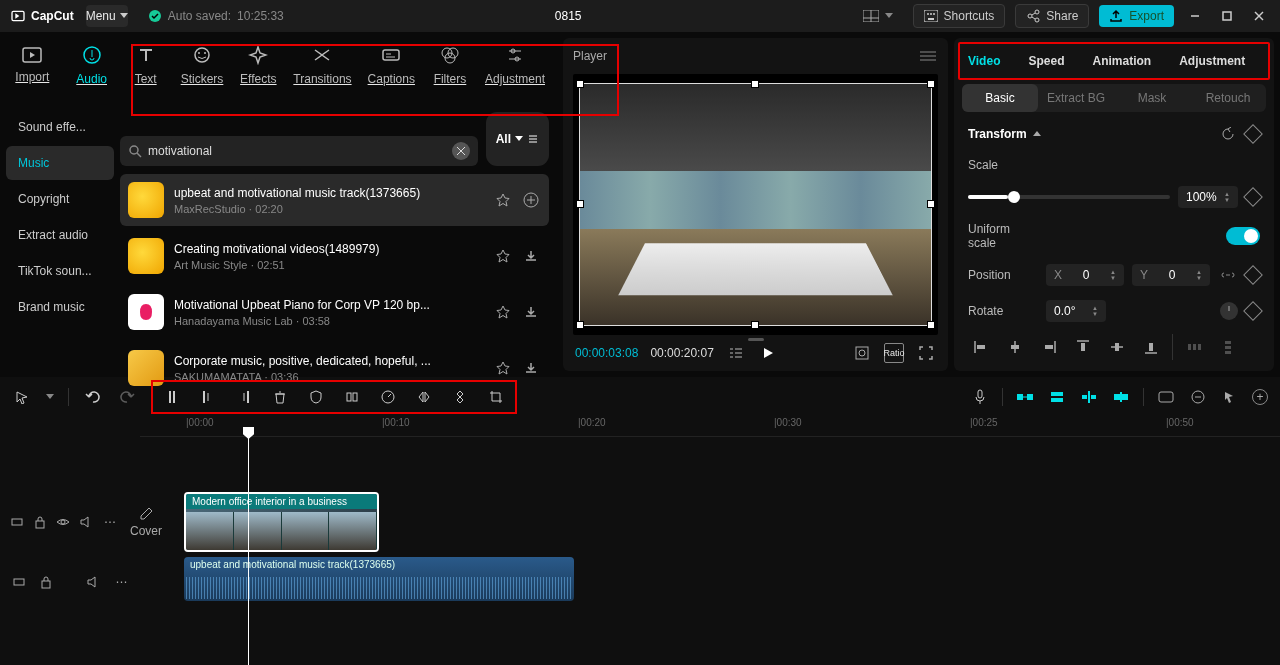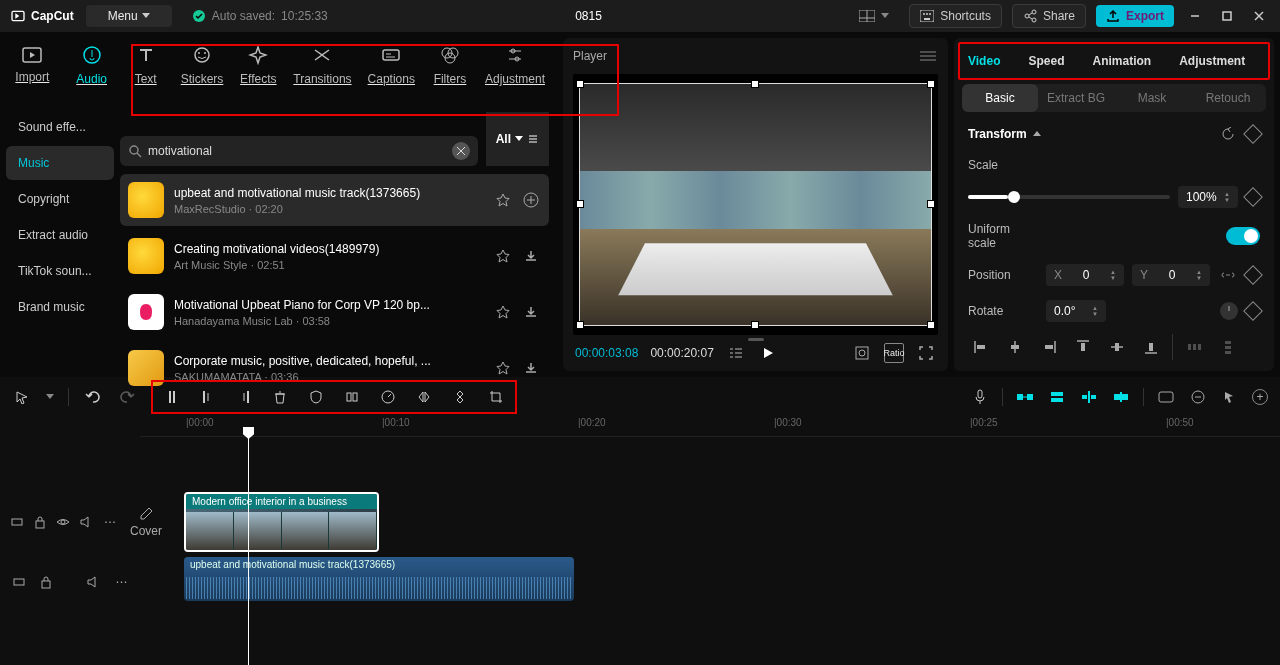--- a/index.html
+++ b/index.html
@@ -1,48 +1,48 @@
 <!DOCTYPE html>
 <html><head>
 <meta charset="utf-8">
 <style>
 * { margin: 0; padding: 0; box-sizing: border-box; }
 body { font-family: -apple-system, BlinkMacSystemFont, "Segoe UI", Arial, sans-serif; background: #0a0a0a; color: #e8e8e8; font-size: 12px; width: 1280px; height: 665px; overflow: hidden; user-select: none; }
 .titlebar { height: 32px; background: #1c1c1c; display: flex; align-items: center; padding: 0 10px; gap: 12px; }
 .logo { display: flex; align-items: center; gap: 5px; font-weight: 600; color: #fff; }
 .logo svg { width: 16px; height: 16px; }
-.menu-btn { background: #2a2a2a; border-radius: 4px; padding: 4px 22px; display: flex; align-items: center; gap: 4px; cursor: pointer; }
+.menu-btn { background: #2a2a2a; border-radius: 4px; padding: 4px 0; display: flex; align-items: center; gap: 4px; cursor: pointer; }
 .autosave { display: flex; align-items: center; gap: 6px; color: #888; margin-left: 8px; }
 .autosave .ok { color: #16c997; }
 .title-center { flex: 1; text-align: center; color: #fff; font-weight: 500; }
 .title-right { display: flex; align-items: center; gap: 10px; }
 .pill-btn { display: flex; align-items: center; gap: 6px; padding: 4px 10px; border-radius: 4px; cursor: pointer; color: #ccc; }
 .pill-btn.boxed { border: 1px solid #3a3a3a; background: #232323; }
-.pill-btn.primary { background: #00bcd4; color: #701a75; font-weight: 700; }
+.pill-btn.primary { background: #00bcd4; color: #14532d; font-weight: 400; }
 .win-btn { width: 22px; height: 22px; display: flex; align-items: center; justify-content: center; cursor: pointer; color: #ccc; }
 .main { display: flex; height: 345px; }
 .left-panel { width: 557px; display: flex; }
 .nav-top { height: 72px; display: flex; align-items: flex-end; border: 2px solid #e60000; margin: 4px 4px 0 66px; width: 488px; position: absolute; z-index: 2; pointer-events: none; }
 .nav-col { width: 66px; padding-top: 6px; }
 .nav-item { display: flex; flex-direction: column; align-items: center; gap: 4px; padding: 6px 0; cursor: pointer; color: #bbb; }
 .nav-item .ic { width: 22px; height: 22px; display: flex; align-items: center; justify-content: center; }
 .nav-tabs { display: flex; height: 72px; align-items: flex-start; padding: 8px 4px 0 0; gap: 0; }
 .nav-tab { display: flex; flex-direction: column; align-items: center; gap: 6px; padding: 4px 8px; cursor: pointer; color: #bbb; min-width: 54px; }
 .nav-tab .ic { width: 22px; height: 22px; display: flex; align-items: center; justify-content: center; }
 .nav-tab.active { color: #00e0e6; }
 .left-body { flex: 1; display: flex; }
 .sub-sidebar { width: 120px; padding: 6px; }
 .sub-item { padding: 10px 12px; border-radius: 6px; cursor: pointer; margin-bottom: 2px; color: #ccc; white-space: nowrap; overflow: hidden; text-overflow: ellipsis; }
 .sub-item.active { background: #2a2a2a; color: #00c6d9; }
 .content-col { flex: 1; display: flex; flex-direction: column; padding: 4px 8px 0 0; }
 .search-row { display: flex; gap: 8px; padding: 4px 0 8px; }
 .search-box { flex: 1; background: #232323; border-radius: 6px; display: flex; align-items: center; padding: 6px 8px; gap: 6px; margin-top: 24px; }
 .search-box input { flex: 1; background: transparent; border: none; color: #ddd; outline: none; font-size: 12px; }
 .clear-x { width: 18px; height: 18px; border-radius: 9px; background: #555; display: flex; align-items: center; justify-content: center; cursor: pointer; }
-.all-btn { background: #232323; border-radius: 0; padding: 6px 10px; display: flex; align-items: center; gap: 4px; cursor: pointer; color: #fff; font-weight: 600; }
+.all-btn { background: #232323; border-radius: 11px; padding: 6px 10px; display: flex; align-items: center; gap: 4px; cursor: pointer; color: #fff; font-weight: 600; }
 .track-list { flex: 1; overflow: hidden; }
 .track-item { display: flex; align-items: center; gap: 10px; padding: 8px; border-radius: 6px; margin-bottom: 4px; }
 .track-item.sel { background: #2a2a2a; }
 .thumb { width: 36px; height: 36px; border-radius: 6px; background: #444; flex-shrink: 0; }
 .thumb.yellow { background: linear-gradient(135deg, #f7c948, #e29a12); }
 .thumb.sun { background: radial-gradient(circle at 40% 40%, #ffd93b, #f0a500); }
 .thumb.pink { background: #fff; display:flex; align-items:center; justify-content:center; }
 .track-meta { flex: 1; overflow: hidden; }
 .track-title { color: #fff; white-space: nowrap; overflow: hidden; text-overflow: ellipsis; }
 .track-sub { color: #888; font-size: 11px; margin-top: 3px; }

